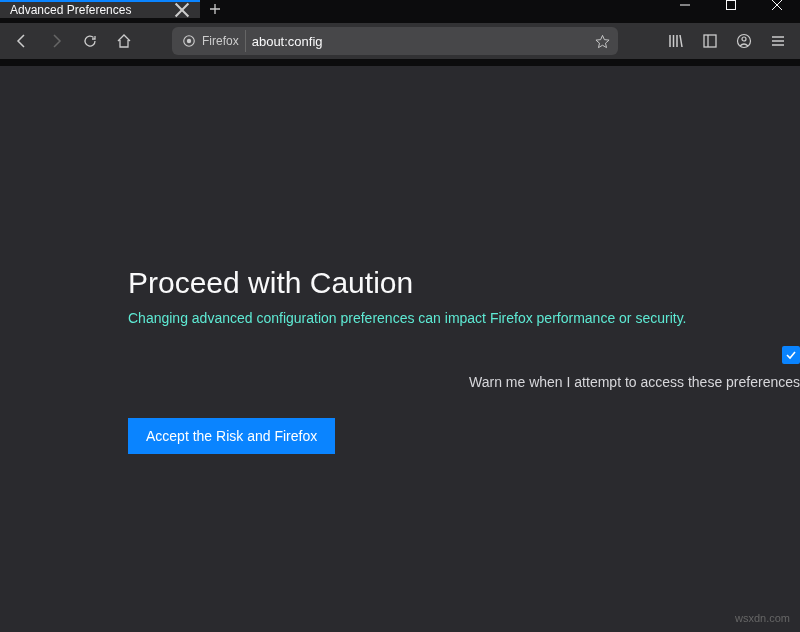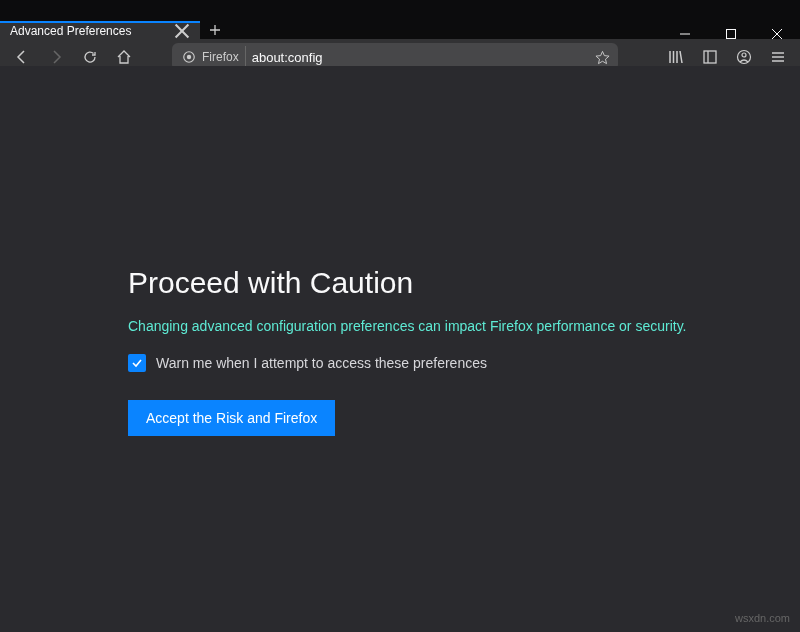--- a/index.html
+++ b/index.html
@@ -6,24 +6,24 @@
     body {
       width: 800px;
       height: 632px;
       background: #0c0c0d;
       font-family: "Segoe UI", Arial, sans-serif;
       color: #f9f9fa;
       overflow: hidden;
       position: relative;
     }
     .titlebar {
-      height: 39px;
+      height: 23px;
       background: #0c0c0d;
       display: flex;
-      align-items: flex-end;
+      align-items: flex-start;
     }
     .tab-strip {
       display: flex;
       align-items: stretch;
       flex: 1;
     }
     .tab {
       background: #323234;
       border-top: 2px solid #0a84ff;
       min-width: 200px;
@@ -133,33 +133,34 @@
       left: 0;
       right: 0;
       bottom: 0;
       background: #2a2a2e;
       padding: 200px 0 0 128px;
     }
     .warning-title {
       font-size: 30px;
       font-weight: 300;
       color: #f9f9fa;
-      margin-bottom: 18px;
+      margin-bottom: 10px;
     }
     .warning-text {
       font-size: 14px;
       color: #5eead4;
       margin-bottom: 20px;
     }
     .checkbox-row {
       display: flex;
-      align-items: center;
+      align-items: flex-end;
       gap: 10px;
       margin-bottom: 28px;
       cursor: pointer;
+      flex-direction: column;
     }
     .checkbox {
       width: 18px;
       height: 18px;
       background: #0a84ff;
       border-radius: 2px;
       display: flex;
       align-items: center;
       justify-content: center;
     }

